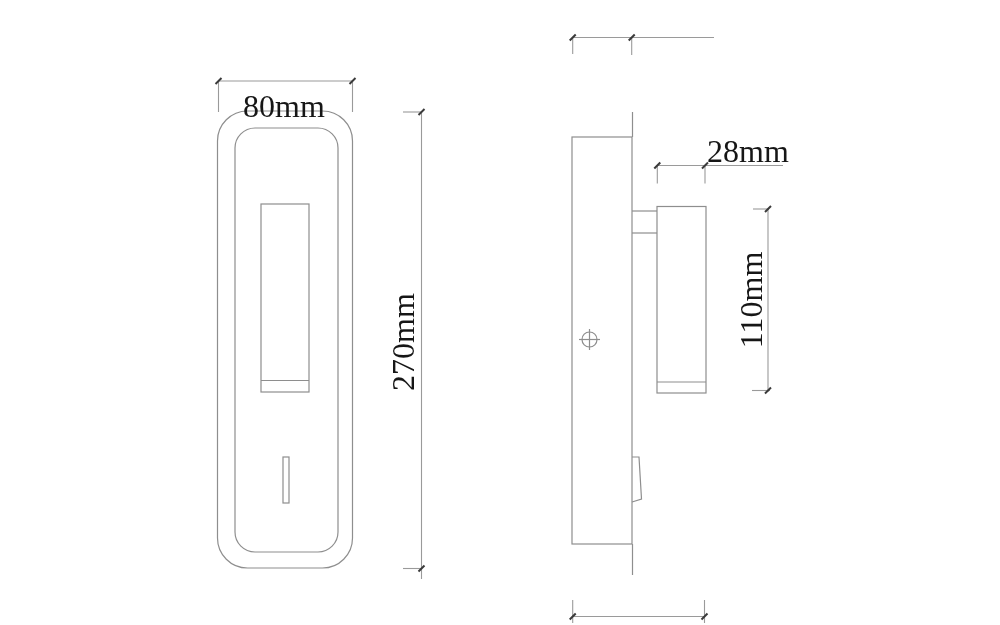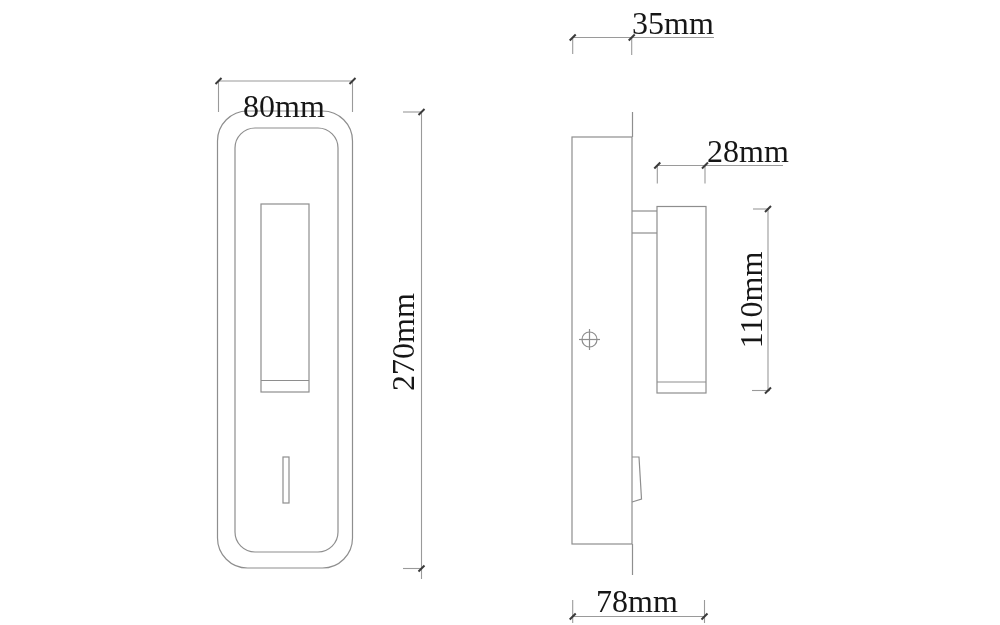--- a/index.html
+++ b/index.html
@@ -114,21 +114,19 @@
         <line x1="569.7" y1="619.5" x2="575.7" y2="613.5"></line>
         <line x1="701.5" y1="619.5" x2="707.5" y2="613.5"></line>
       </g>
     </g>
   </svg>
 
   <div class="dim-label center-h" style="left:284px; top:50px;margin-top:40px;">80mm</div>
 
   <div class="dim-label rot90" style="left:403px; top:342px;">270mm</div>
 
-  <div class="dim-label" style="left:632px; top:7px;">35mm</div>
 
   <div class="dim-label" style="left:707px; top:135px;">28mm</div>
 
   <div class="dim-label rot90" style="left:751px; top:300px;">110mm</div>
 
-  <div class="dim-label center-h" style="left:637px; top:585px;">78mm</div>
 
 </div>
 
 </body></html>

